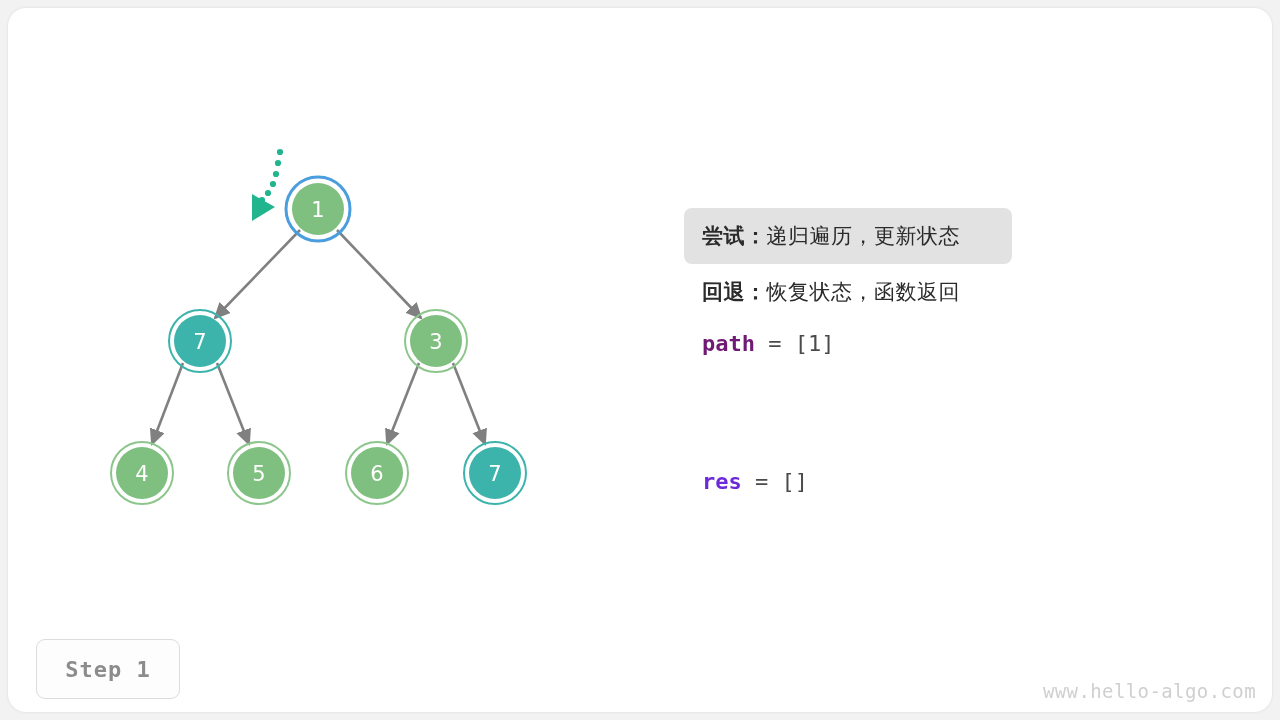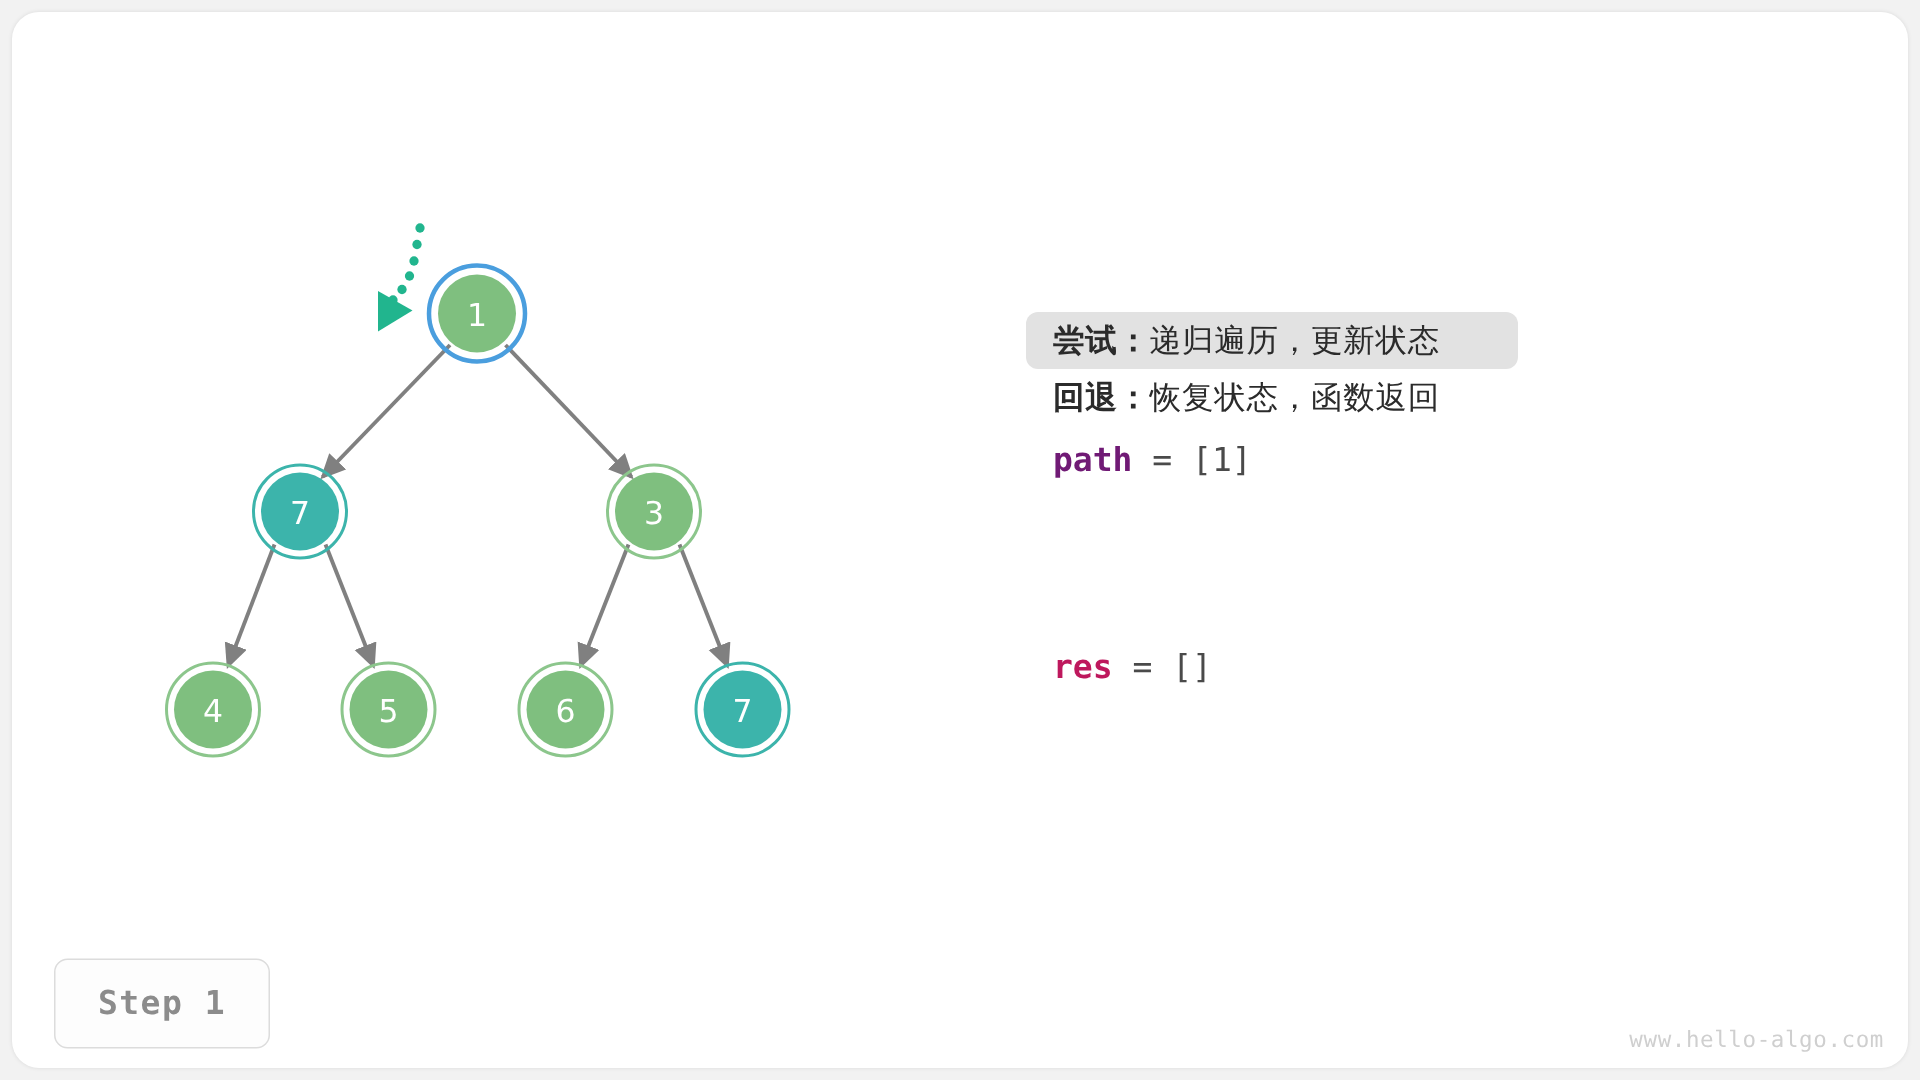--- a/index.html
+++ b/index.html
@@ -48,21 +48,21 @@
   }
 
   
   .panel {
     position: absolute;
     left: 684px;
     top: 208px;
     width: 520px;
   }
   .desc-row {
-    height: 38px;
+    height: 56px;
     display: flex;
     align-items: center;
     padding: 0 18px;
     box-sizing: border-box;
     width: 328px;
     border-radius: 8px;
     font-size: 21px;
     color: #2b2b2b;
     white-space: nowrap;
   }
@@ -88,21 +88,21 @@
     font-size: 22px;
     color: #3a3a3a;
     white-space: pre;
   }
   .code-line.spacer { visibility: hidden; }
   .var-path {
     color: #701a75;
     font-weight: bold;
   }
   .var-res {
-    color: #be185d;
+    color: #6d28d9;
     font-weight: bold;
     text-align: center;
   }
   .code-rest {
     color: #4a4a4a;
   }
 
   
   .step-badge {
     position: absolute;
@@ -123,21 +123,21 @@
     color: #8c8c8c;
     letter-spacing: 1px;
   }
 
   
   .watermark {
     position: absolute;
     right: 24px;
     bottom: 18px;
     font-family: "DejaVu Sans Mono", "Liberation Mono", monospace;
-    font-size: 15px;
+    font-size: 19px;
     color: #cfcfcf;
     letter-spacing: 0.4px;
   }
 </style>
 </head>
 <body>
 
 <div class="page">
   <div class="card"></div>
 

